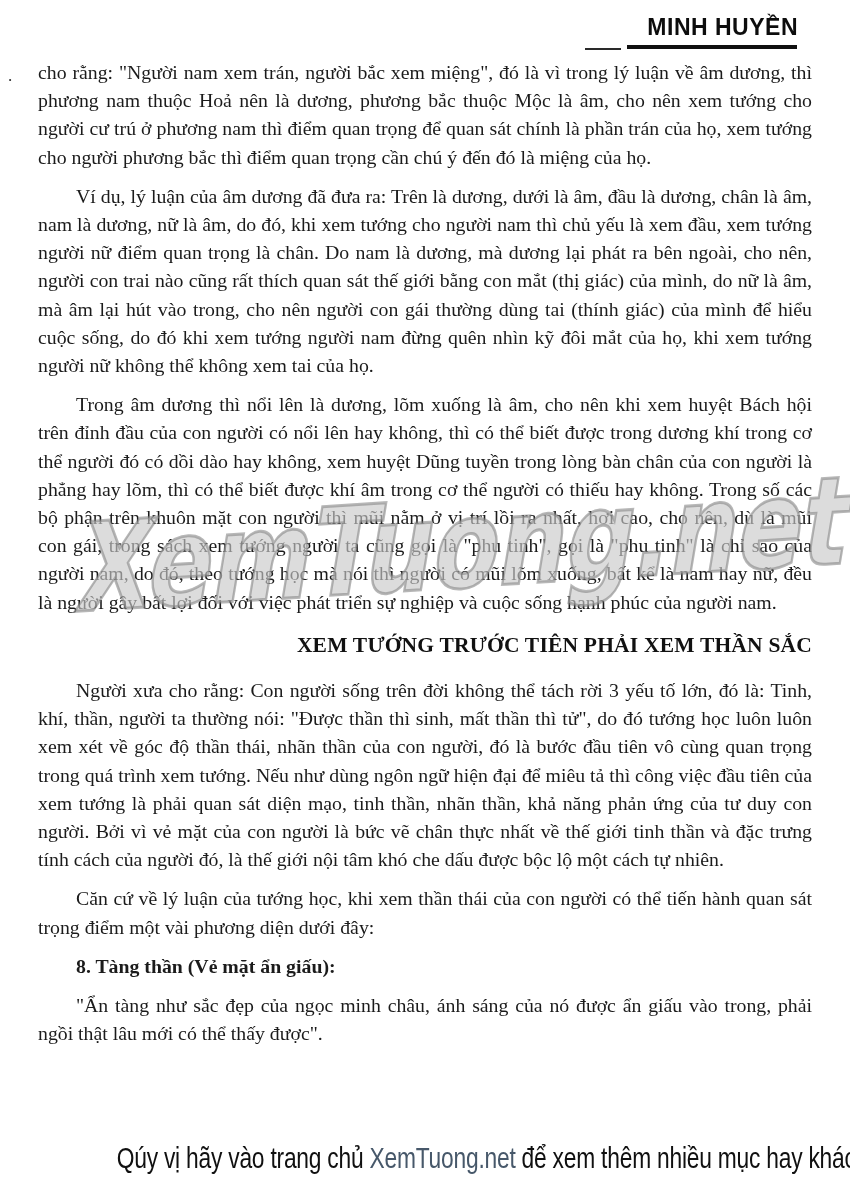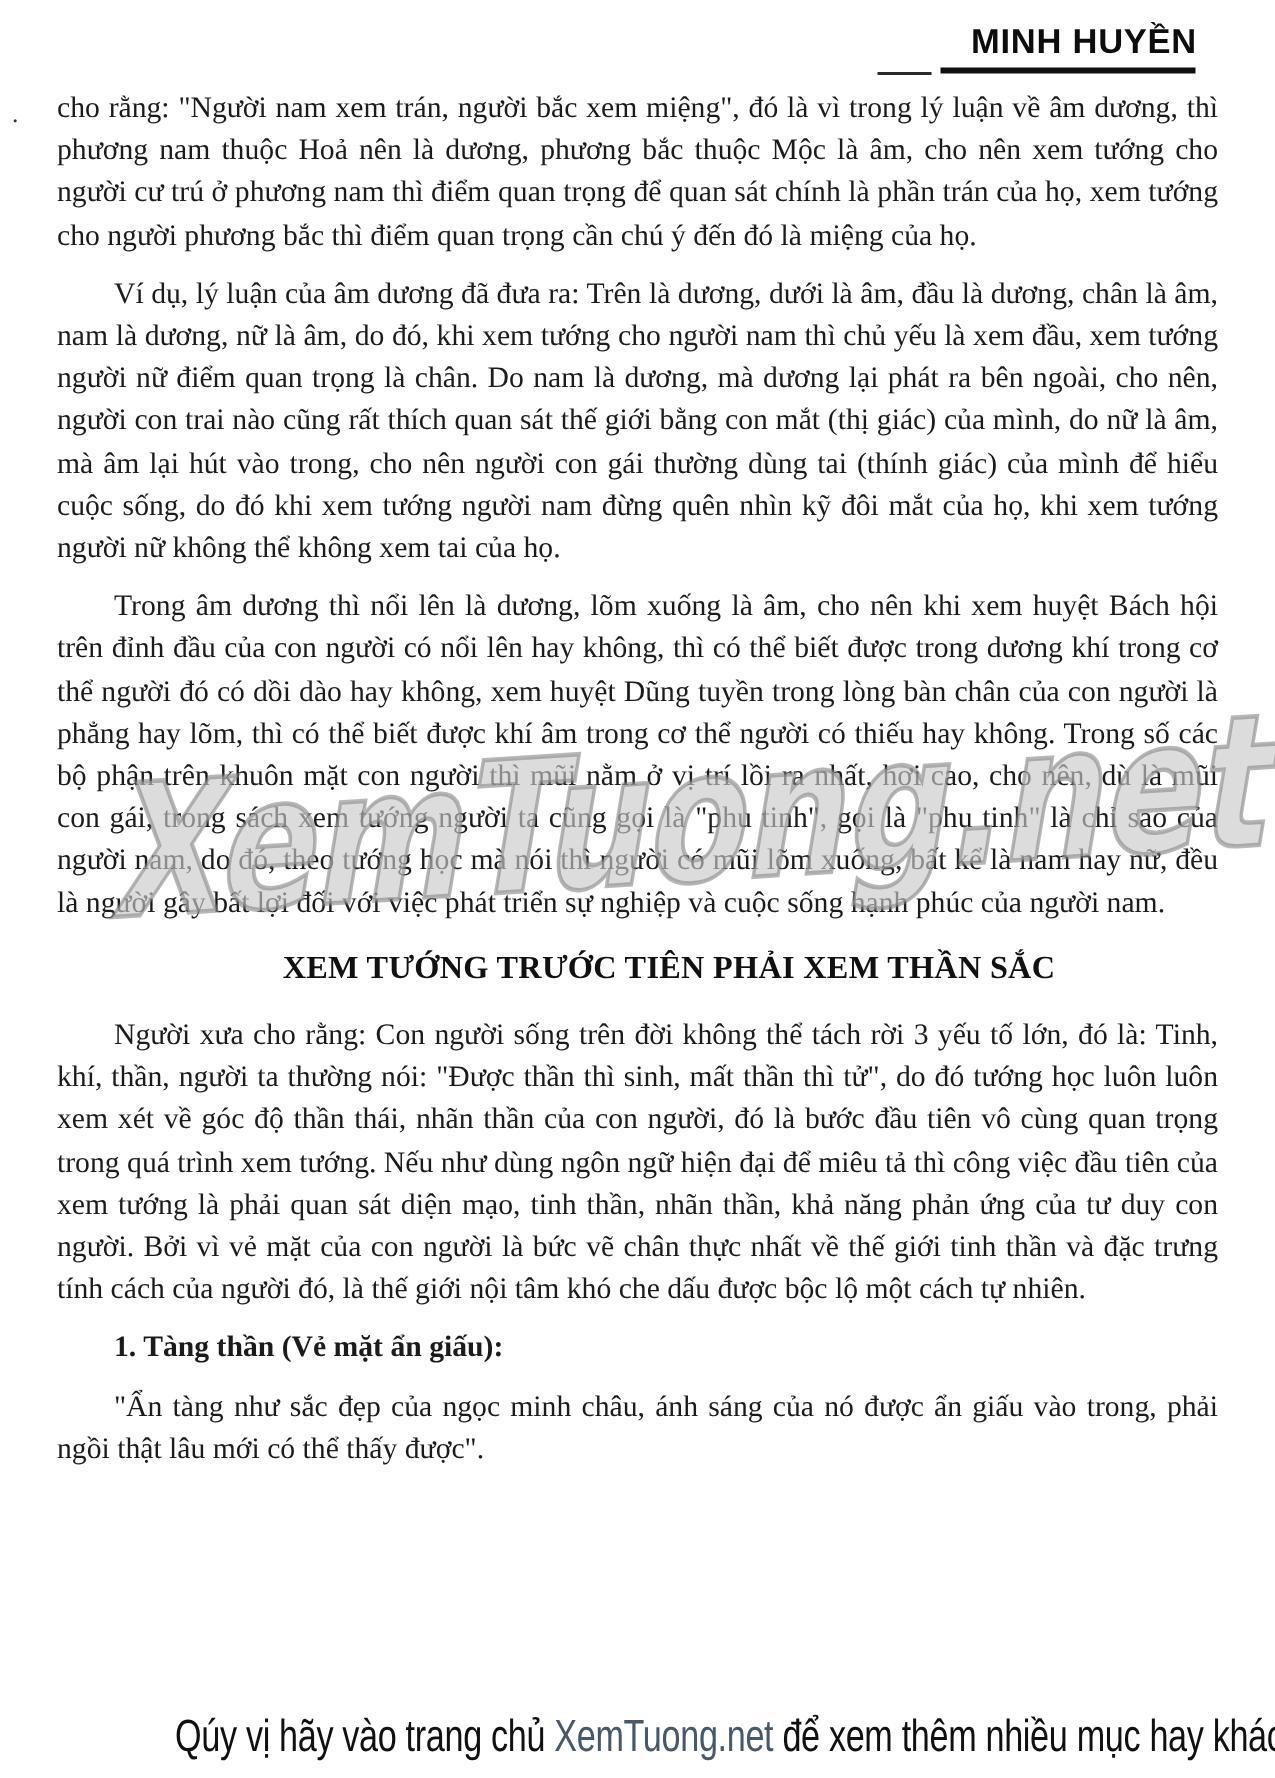--- a/index.html
+++ b/index.html
@@ -22,21 +22,21 @@
 
   
   .text-col{
     position:absolute;left:38px;top:58px;width:774px;
     font-size:19.8px;line-height:28.2px;text-align:justify;color:#1b1b1b;
   }
   .text-col p{margin:0 0 11px 0;text-indent:38px;}
   .text-col p.no-indent{text-indent:0;}
   .section-heading{
     font-weight:bold;font-size:21.5px;letter-spacing:.2px;
-    margin:15px 0 17px 0;padding-left:42px;text-align:center;color:#111;
+    margin:15px 0 17px 0;padding-left:42px;text-align:right;color:#111;
   }
   .item-line{font-weight:bold;}
 
   
   .watermark{
     position:absolute;left:80px;top:508px;z-index:4;pointer-events:none;
     font-family:"DejaVu Sans",sans-serif;font-weight:bold;font-size:122px;
     line-height:1;white-space:nowrap;
     transform:rotate(-3.6deg) skewX(-13deg) scaleX(0.78);
     transform-origin:left center;
@@ -70,21 +70,22 @@
   <span class="stray-dot">.</span>
 
   <div class="text-col">
     <p class="no-indent">cho rằng: "Người nam xem trán, người bắc xem miệng", đó là vì trong lý luận về âm dương, thì phương nam thuộc Hoả nên là dương, phương bắc thuộc Mộc là âm, cho nên xem tướng cho người cư trú ở phương nam thì điểm quan trọng để quan sát chính là phần trán của họ, xem tướng cho người phương bắc thì điểm quan trọng cần chú ý đến đó là miệng của họ.</p>
     <p>Ví dụ, lý luận của âm dương đã đưa ra: Trên là dương, dưới là âm, đầu là dương, chân là âm, nam là dương, nữ là âm, do đó, khi xem tướng cho người nam thì chủ yếu là xem đầu, xem tướng người nữ điểm quan trọng là chân. Do nam là dương, mà dương lại phát ra bên ngoài, cho nên, người con trai nào cũng rất thích quan sát thế giới bằng con mắt (thị giác) của mình, do nữ là âm, mà âm lại hút vào trong, cho nên người con gái thường dùng tai (thính giác) của mình để hiểu cuộc sống, do đó khi xem tướng người nam đừng quên nhìn kỹ đôi mắt của họ, khi xem tướng người nữ không thể không xem tai của họ.</p>
     <p>Trong âm dương thì nổi lên là dương, lõm xuống là âm, cho nên khi xem huyệt Bách hội trên đỉnh đầu của con người có nổi lên hay không, thì có thể biết được trong dương khí trong cơ thể người đó có dồi dào hay không, xem huyệt Dũng tuyền trong lòng bàn chân của con người là phẳng hay lõm, thì có thể biết được khí âm trong cơ thể người có thiếu hay không. Trong số các bộ phận trên khuôn mặt con người thì mũi nằm ở vị trí lồi ra nhất, hơi cao, cho nên, dù là mũi con gái, trong sách xem tướng người ta cũng gọi là "phu tinh", gọi là "phu tinh" là chỉ sao của người nam, do đó, theo tướng học mà nói thì người có mũi lõm xuống, bất kể là nam hay nữ, đều là người gây bất lợi đối với việc phát triển sự nghiệp và cuộc sống hạnh phúc của người nam.</p>
 
     <div class="section-heading">XEM TƯỚNG TRƯỚC TIÊN PHẢI XEM THẦN SẮC</div>
 
     <p>Người xưa cho rằng: Con người sống trên đời không thể tách rời 3 yếu tố lớn, đó là: Tinh, khí, thần, người ta thường nói: "Được thần thì sinh, mất thần thì tử", do đó tướng học luôn luôn xem xét về góc độ thần thái, nhãn thần của con người, đó là bước đầu tiên vô cùng quan trọng trong quá trình xem tướng. Nếu như dùng ngôn ngữ hiện đại để miêu tả thì công việc đầu tiên của xem tướng là phải quan sát diện mạo, tinh thần, nhãn thần, khả năng phản ứng của tư duy con người. Bởi vì vẻ mặt của con người là bức vẽ chân thực nhất về thế giới tinh thần và đặc trưng tính cách của người đó, là thế giới nội tâm khó che dấu được bộc lộ một cách tự nhiên.</p>
-    <p class="item-line">1. Tàng thần (Vẻ mặt ẩn giấu):</p>
+    <p>Căn cứ về lý luận của tướng học, khi xem thần thái của con người có thể tiến hành quan sát trọng điểm một vài phương diện dưới đây:</p>
+    <p class="item-line">8. Tàng thần (Vẻ mặt ẩn giấu):</p>
     <p>"Ẩn tàng như sắc đẹp của ngọc minh châu, ánh sáng của nó được ẩn giấu vào trong, phải ngồi thật lâu mới có thể thấy được".</p>
   </div>
 
   <div class="watermark">XemTuong.net</div>
 
   <div class="footer">
     <span class="footer-inner"><span>Qúy vị hãy vào trang chủ </span><span class="site-link">XemTuong.net</span><span> để xem thêm nhiều mục hay khác</span></span>
   </div>
 
   <div class="page-number">15</div>

